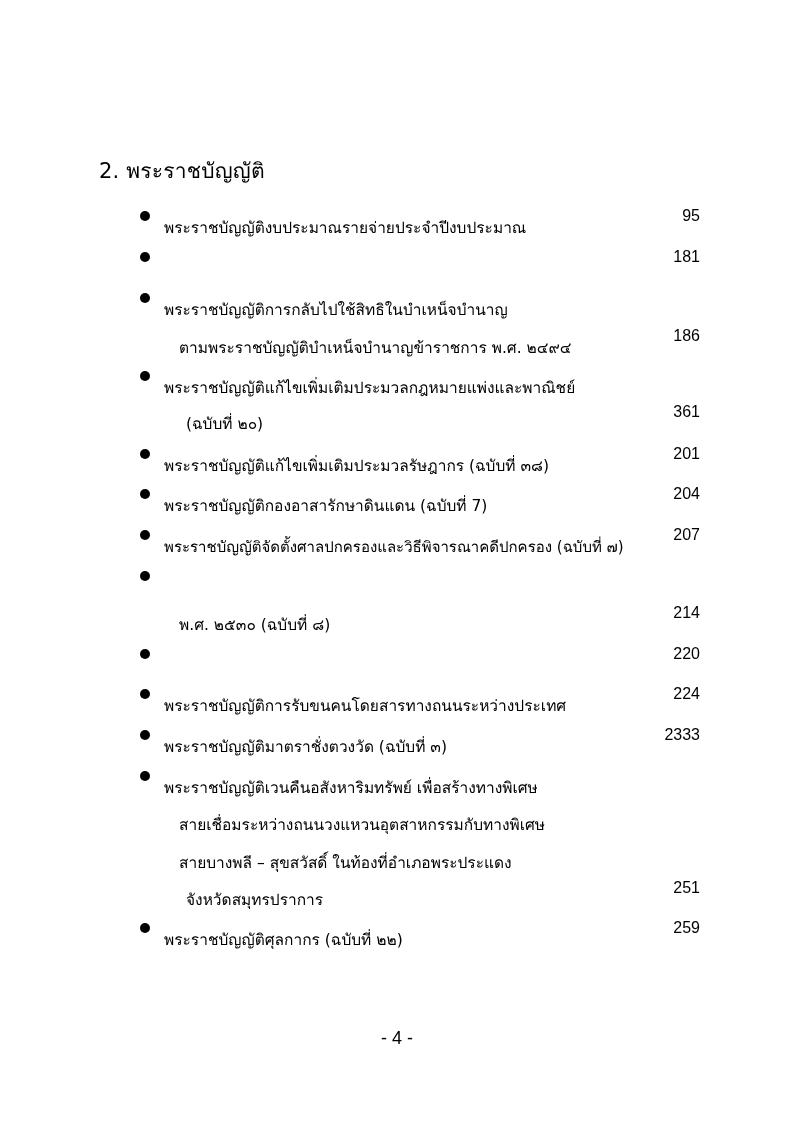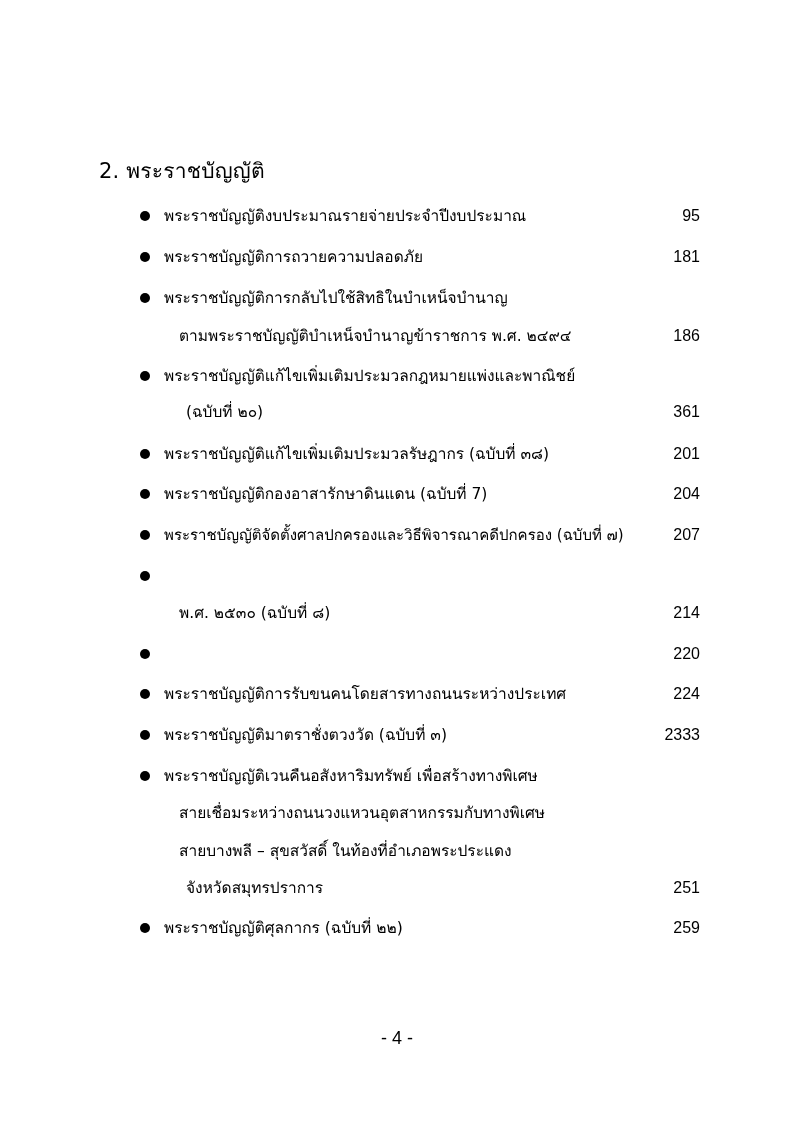--- a/index.html
+++ b/index.html
@@ -15,21 +15,21 @@
     }
     .toc { position: absolute; left: 0; top: 0; width: 794px; }
     .line {
       position: absolute; left: 0; width: 794px; height: 24px;
       font-size: 15.5px; line-height: 24px; white-space: nowrap;
     }
     .bullet {
       position: absolute; left: 140px; top: 7px;
       width: 10px; height: 10px; border-radius: 50%; background: #000;
     }
-    .text { position: absolute; left: 164px; top: 0; }
+    .text { position: absolute; left: 164px; top: 12px; }
     .text.cont { left: 179px; }
     .text.cont2 { left: 186px; }
     .pg {
       position: absolute; right: 94px; top: 0; text-align: left;
       font-family: Liberation Sans, sans-serif; font-size: 16px;
     }
     .footer {
       position: absolute; left: 0; width: 794px; top: 1028px;
       text-align: center; font-size: 18px;
       font-family: "Liberation Sans", sans-serif;
@@ -43,21 +43,20 @@
 <div class="toc">
 
   <div class="line" style="top:204px">
     <span class="bullet"></span>
     <span class="text">พระราชบัญญัติงบประมาณรายจ่ายประจำปีงบประมาณ</span>
     <span class="pg">95</span>
   </div>
 
   <div class="line" style="top:245px">
     <span class="bullet"></span>
-    <span class="text">พระราชบัญญัติการถวายความปลอดภัย</span>
     <span class="pg">181</span>
   </div>
 
   <div class="line" style="top:286px">
     <span class="bullet"></span>
     <span class="text">พระราชบัญญัติการกลับไปใช้สิทธิในบำเหน็จบำนาญ</span>
   </div>
   <div class="line" style="top:324px">
     <span class="text cont">ตามพระราชบัญญัติบำเหน็จบำนาญข้าราชการ พ.ศ. ๒๔๙๔</span>
     <span class="pg">186</span>

